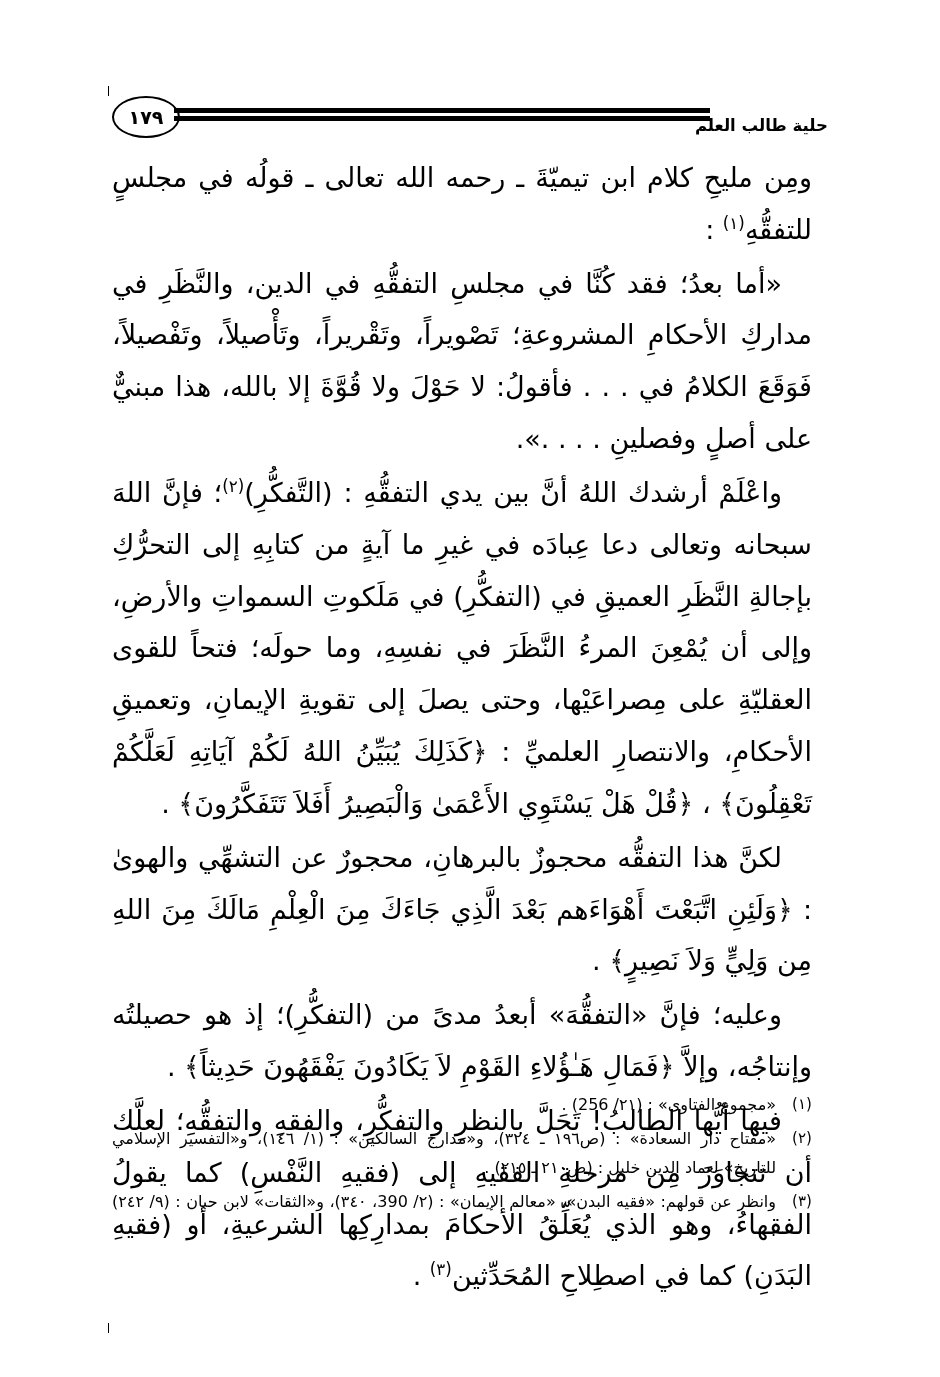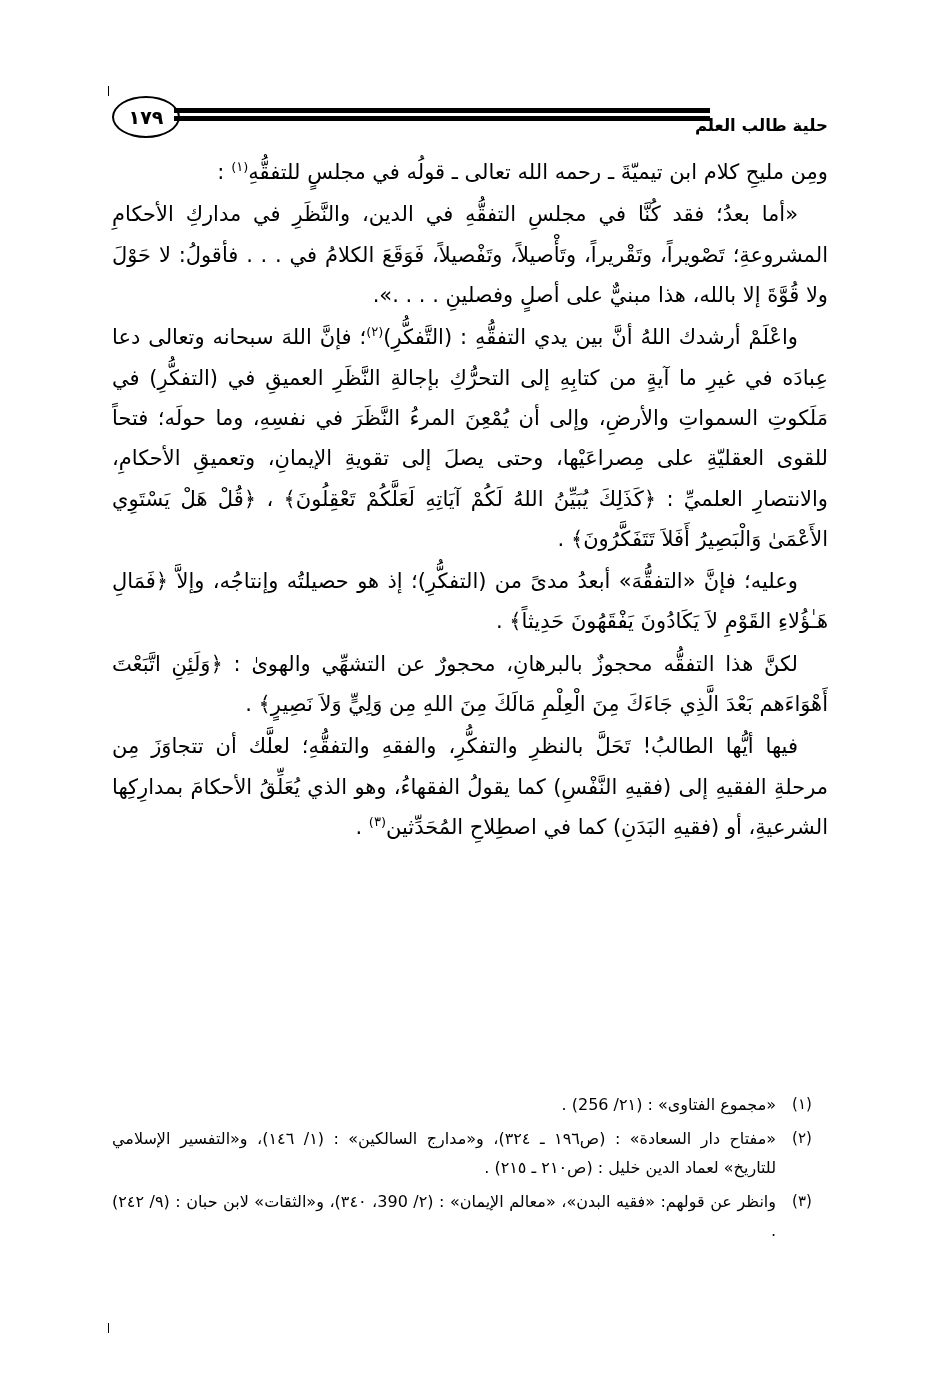--- a/index.html
+++ b/index.html
@@ -63,22 +63,22 @@
     font-weight: 600;
     line-height: 1.2;
     white-space: nowrap;
   }
 
   
   .body-text {
     position: absolute;
     top: 152px;
     left: 112px;
-    right: 112px;
-    font-size: 21px;
+    right: 128px;
+    font-size: 27px;
     line-height: 1.92;
     text-align: justify;
     text-justify: inter-word;
   }
   .para {
     margin: 0 0 2px 0;
     text-indent: 30px;
   }
   .para.no-indent { text-indent: 0; }
   .sup {
@@ -129,22 +129,22 @@
   <div class="header">
     <div class="page-number">١٧٩</div>
     <div class="header-rule"></div>
     <div class="book-title">حلية طالب العلم</div>
   </div>
 
   <div class="body-text">
     <p class="para no-indent">ومِن مليحِ كلام ابن تيميّةَ ـ رحمه الله تعالى ـ قولُه في مجلسٍ للتفقُّهِ<sup class="sup">(١)</sup> :</p>
     <p class="para">«أما بعدُ؛ فقد كُنَّا في مجلسِ التفقُّهِ في الدين، والنَّظَرِ في مداركِ الأحكامِ المشروعةِ؛ تَصْويراً، وتَقْريراً، وتَأْصيلاً، وتَفْصيلاً، فَوَقَعَ الكلامُ في . . . فأقولُ: لا حَوْلَ ولا قُوَّةَ إلا بالله، هذا مبنيٌّ على أصلٍ وفصلينِ . . . .».</p>
     <p class="para">واعْلَمْ أرشدك اللهُ أنَّ بين يدي التفقُّهِ : (التَّفكُّرِ)<sup class="sup">(٢)</sup>؛ فإنَّ اللهَ سبحانه وتعالى دعا عِبادَه في غيرِ ما آيةٍ من كتابِهِ إلى التحرُّكِ بإجالةِ النَّظَرِ العميقِ في (التفكُّرِ) في مَلَكوتِ السمواتِ والأرضِ، وإلى أن يُمْعِنَ المرءُ النَّظَرَ في نفسِهِ، وما حولَه؛ فتحاً للقوى العقليّةِ على مِصراعَيْها، وحتى يصلَ إلى تقويةِ الإيمانِ، وتعميقِ الأحكامِ، والانتصارِ العلميِّ : ﴿كَذَلِكَ يُبَيِّنُ اللهُ لَكُمْ آيَاتِهِ لَعَلَّكُمْ تَعْقِلُونَ﴾ ، ﴿قُلْ هَلْ يَسْتَوِي الأَعْمَىٰ وَالْبَصِيرُ أَفَلاَ تَتَفَكَّرُونَ﴾ .</p>
+    <p class="para">لكنَّ هذا التفقُّه محجوزٌ بالبرهانِ، محجورٌ عن التشهِّي والهوىٰ : ﴿وَلَئِنِ اتَّبَعْتَ أَهْوَاءَهم بَعْدَ الَّذِي جَاءَكَ مِنَ الْعِلْمِ مَالَكَ مِنَ اللهِ مِن وَلِيٍّ وَلاَ نَصِيرٍ﴾ .</p>
     <p class="para">وعليه؛ فإنَّ «التفقُّهَ» أبعدُ مدىً من (التفكُّرِ)؛ إذ هو حصيلتُه وإنتاجُه، وإلاَّ ﴿فَمَالِ هَـٰؤُلاءِ القَوْمِ لاَ يَكَادُونَ يَفْقَهُونَ حَدِيثاً﴾ .</p>
-    <p class="para">لكنَّ هذا التفقُّه محجوزٌ بالبرهانِ، محجورٌ عن التشهِّي والهوىٰ : ﴿وَلَئِنِ اتَّبَعْتَ أَهْوَاءَهم بَعْدَ الَّذِي جَاءَكَ مِنَ الْعِلْمِ مَالَكَ مِنَ اللهِ مِن وَلِيٍّ وَلاَ نَصِيرٍ﴾ .</p>
     <p class="para">فيها أيُّها الطالبُ! تَحَلَّ بالنظرِ والتفكُّرِ، والفقهِ والتفقُّهِ؛ لعلَّك أن تتجاوَزَ مِن مرحلةِ الفقيهِ إلى (فقيهِ النَّفْسِ) كما يقولُ الفقهاءُ، وهو الذي يُعَلِّقُ الأحكامَ بمدارِكِها الشرعيةِ، أو (فقيهِ البَدَنِ) كما في اصطِلاحِ المُحَدِّثين<sup class="sup">(٣)</sup> .</p>
   </div>
 
   <div class="footnotes">
     <div class="fn">
       <div class="fn-num">(١)</div>
       <div class="fn-text">«مجموع الفتاوى» : (٢١/ 256) .</div>
     </div>
     <div class="fn">
       <div class="fn-num">(٢)</div>

